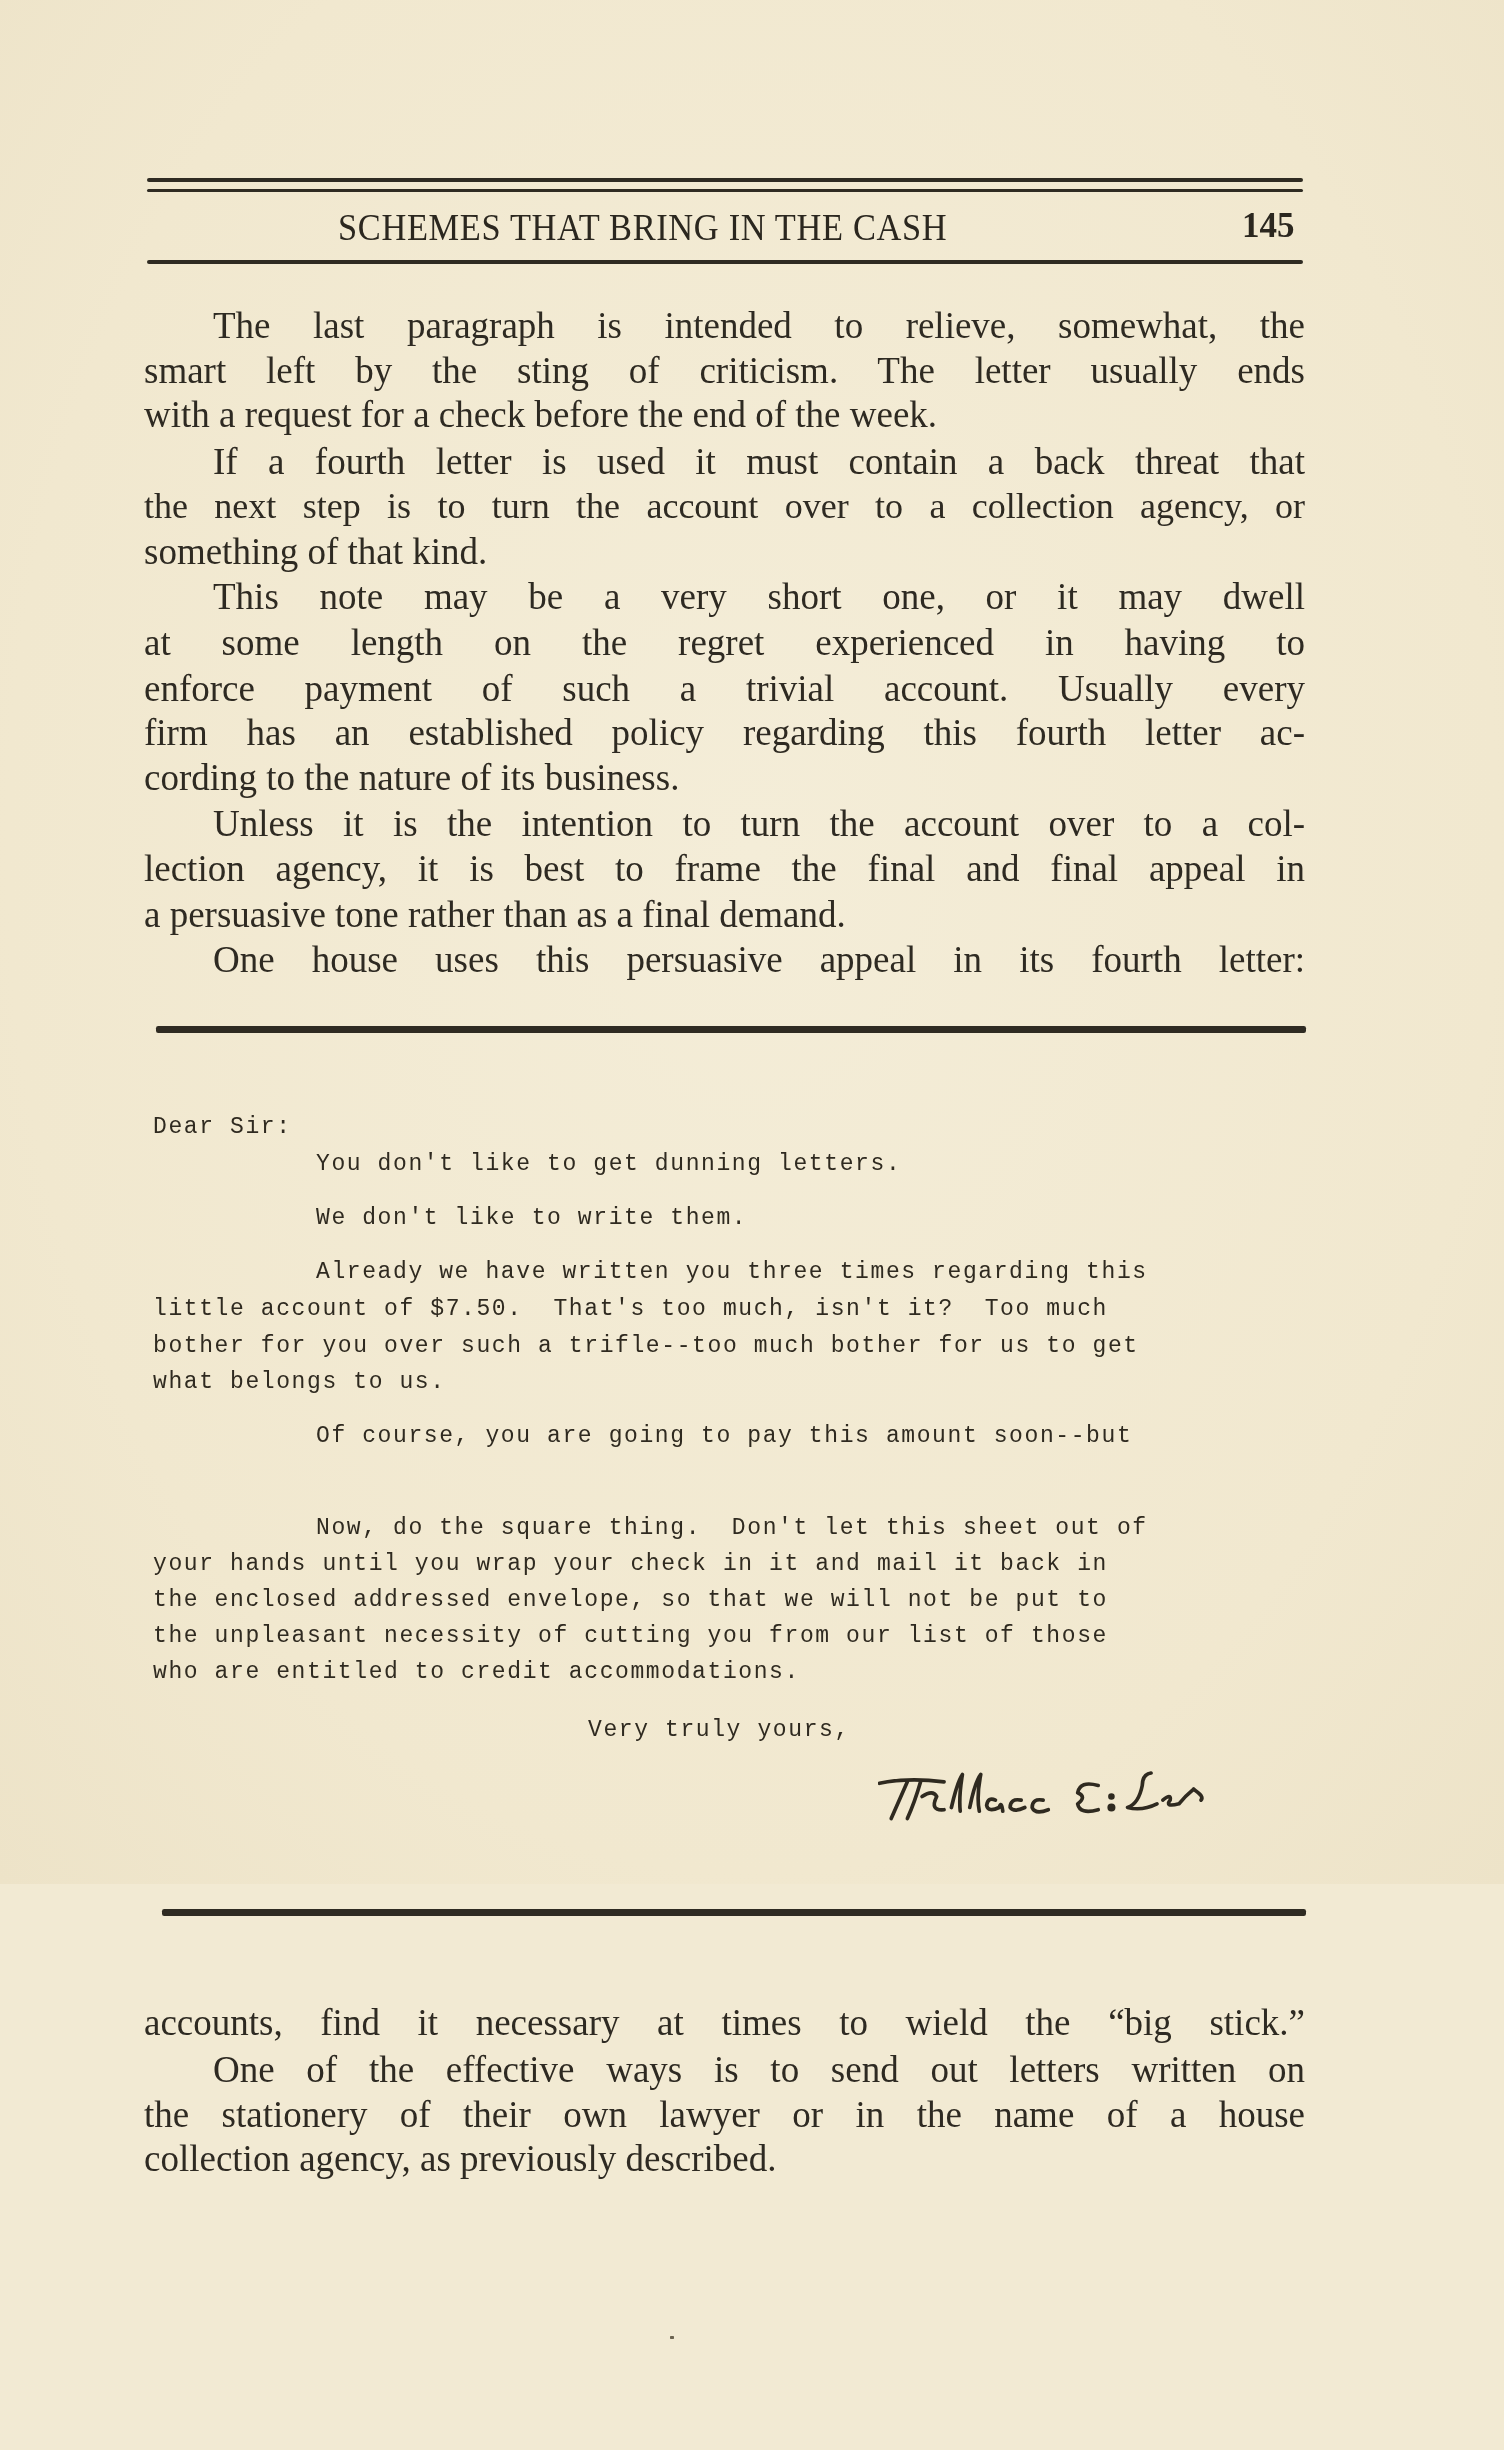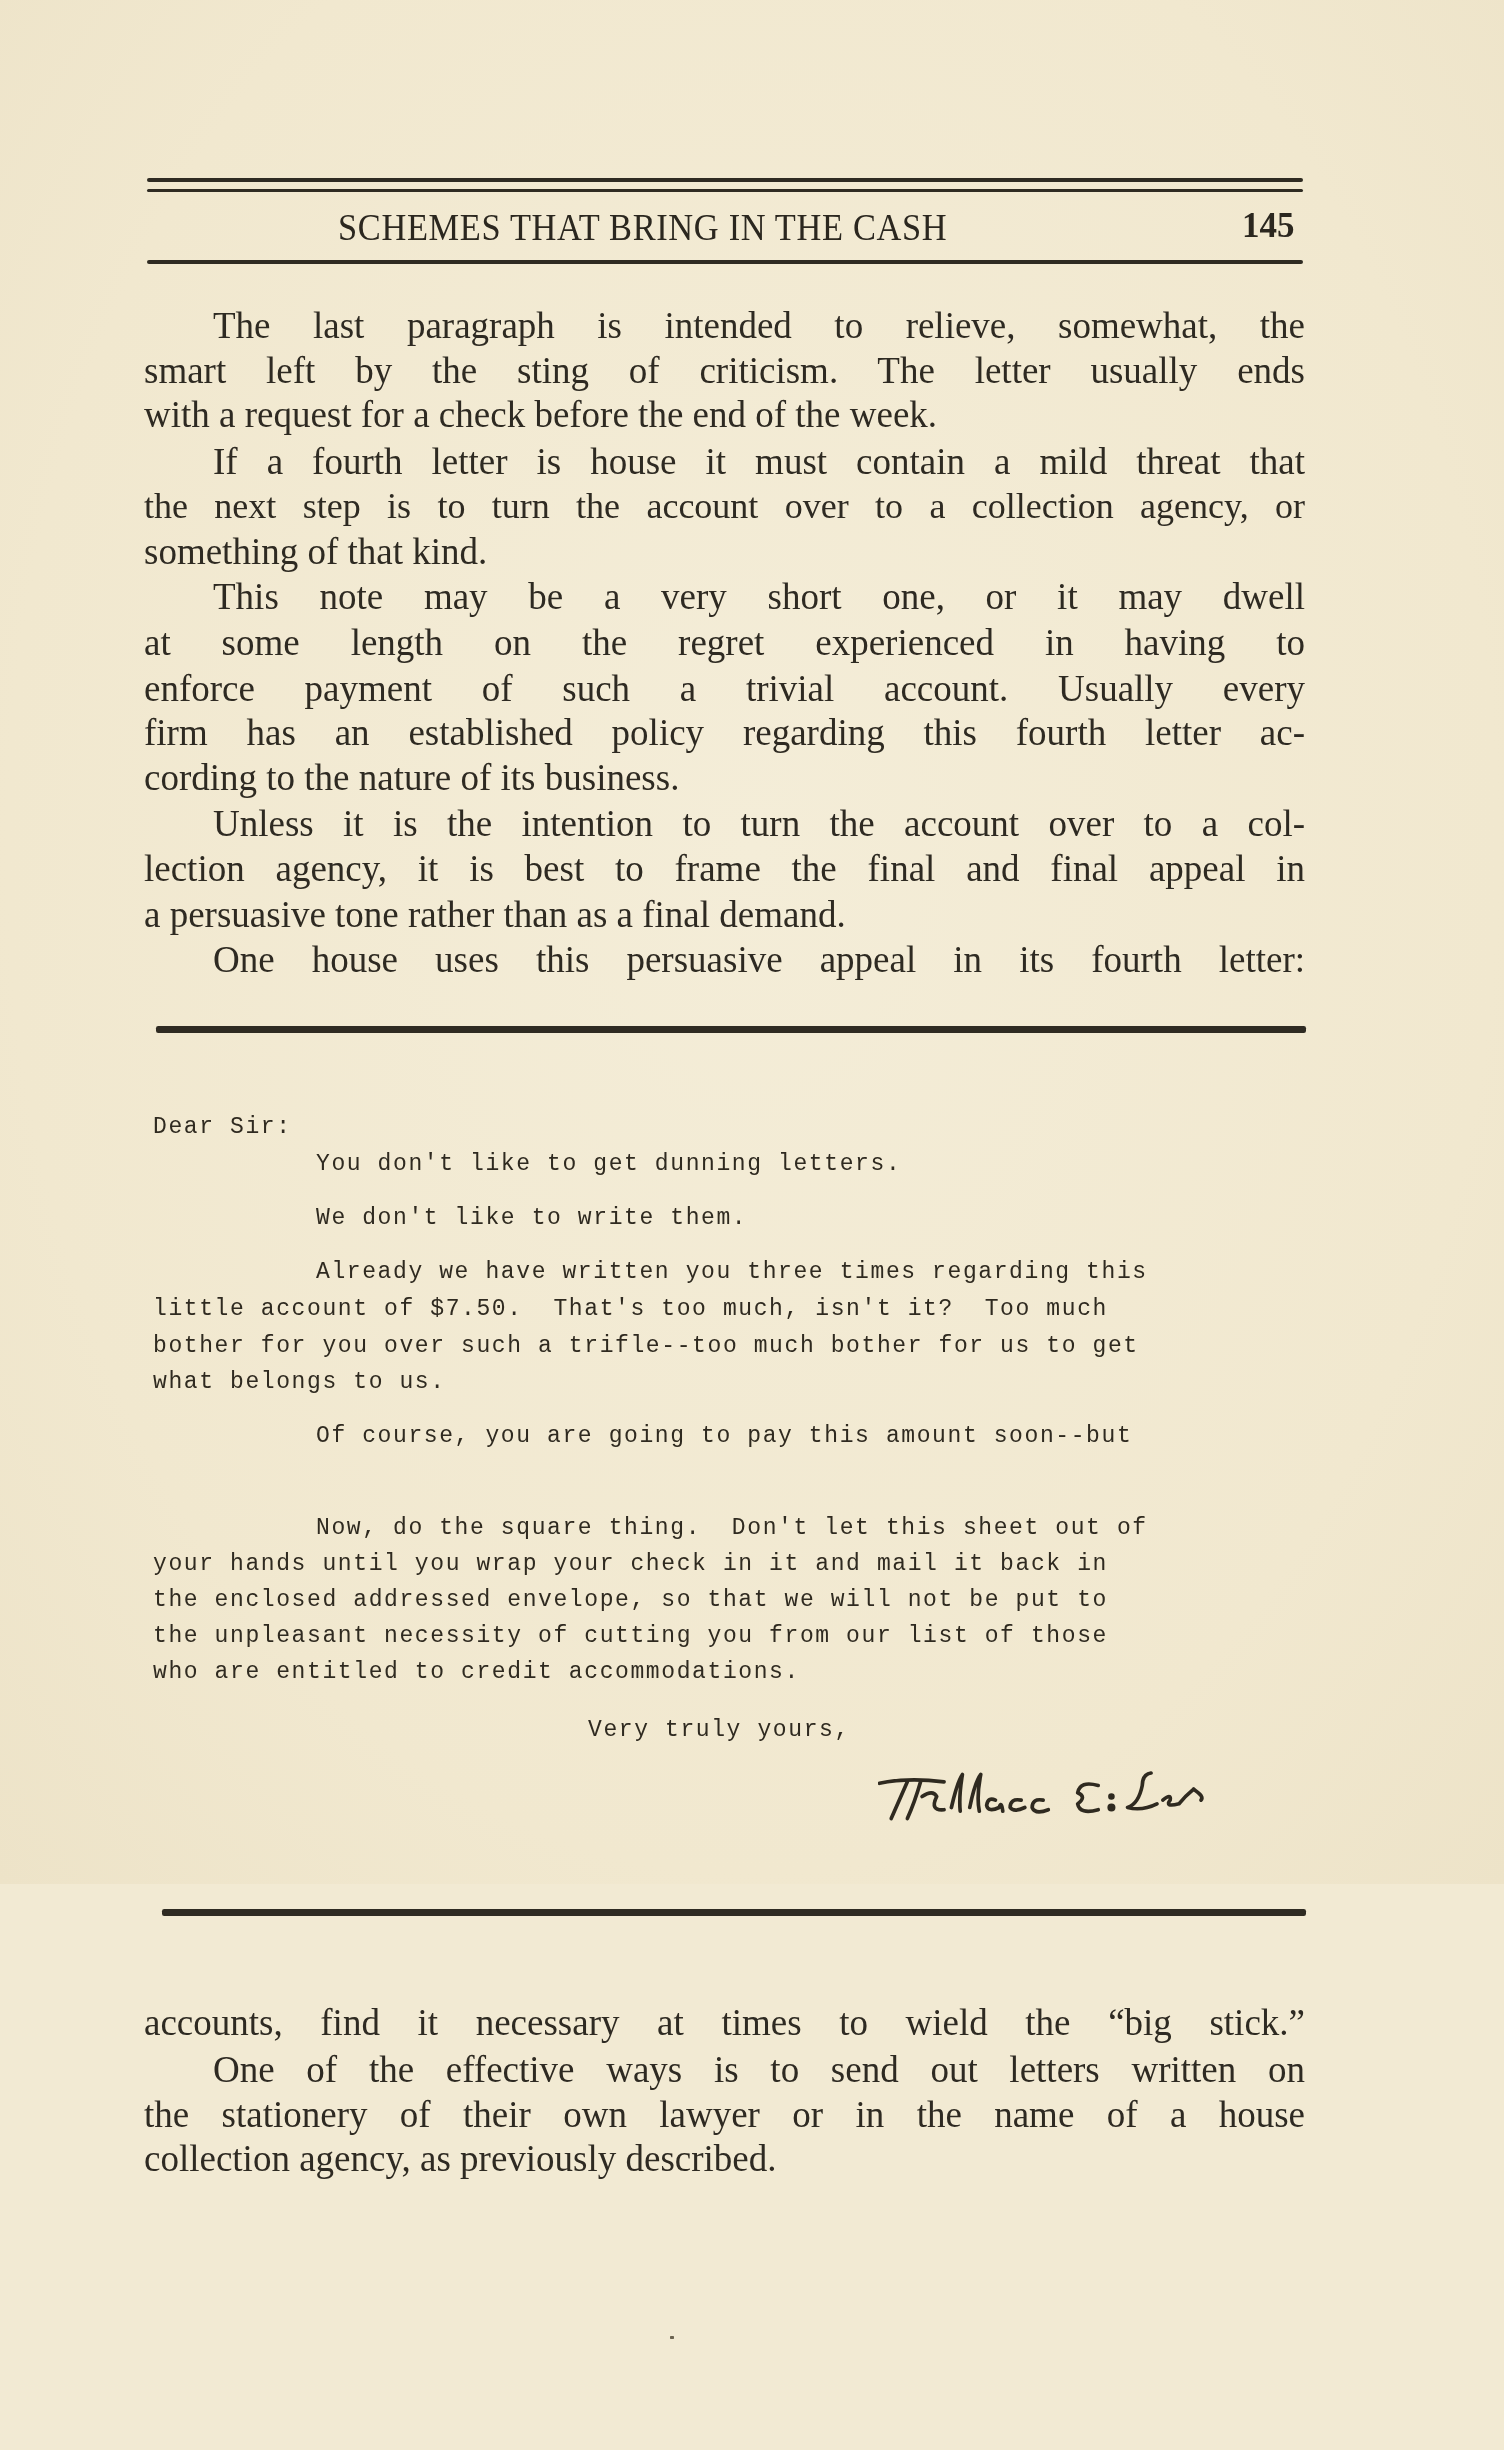--- a/index.html
+++ b/index.html
@@ -53,21 +53,21 @@
   <div class="rule" style="left:147px; top:178px; width:1156px; height:4.4px;"></div>
   <div class="rule" style="left:147px; top:189px; width:1156px; height:2.9px;"></div>
   <div class="header-title">SCHEMES THAT BRING IN THE CASH</div>
   <div class="page-num">145</div>
   <div class="rule" style="left:147px; top:260px; width:1156px; height:4.4px;"></div>
 
   <div class="bline indent" style="top:303px;">The last paragraph is intended to relieve, somewhat, the</div>
   <div class="bline" style="top:348px;">smart left by the sting of criticism.  The letter usually ends</div>
   <div class="bline last" style="top:392px;">with a request for a check before the end of the week.</div>
 
-  <div class="bline indent" style="top:439px;">If a fourth letter is house it must contain a mild threat that</div>
+  <div class="bline indent" style="top:439px;">If a fourth letter is used it must contain a back threat that</div>
   <div class="bline" style="top:483px; font-size:36px;">the next step is to turn the account over to a collection agency, or</div>
   <div class="bline last" style="top:529px;">something of that kind.</div>
 
   <div class="bline indent" style="top:574px;">This note may be a very short one, or it may dwell</div>
   <div class="bline" style="top:620px;">at some length on the regret experienced in having to</div>
   <div class="bline" style="top:666px;">enforce payment of such a trivial account. Usually every</div>
   <div class="bline" style="top:710px;">firm has an established policy regarding this fourth letter ac-</div>
   <div class="bline last" style="top:755px;">cording to the nature of its business.</div>
 
   <div class="bline indent" style="top:801px;">Unless it is the intention to turn the account over to a col-</div>

